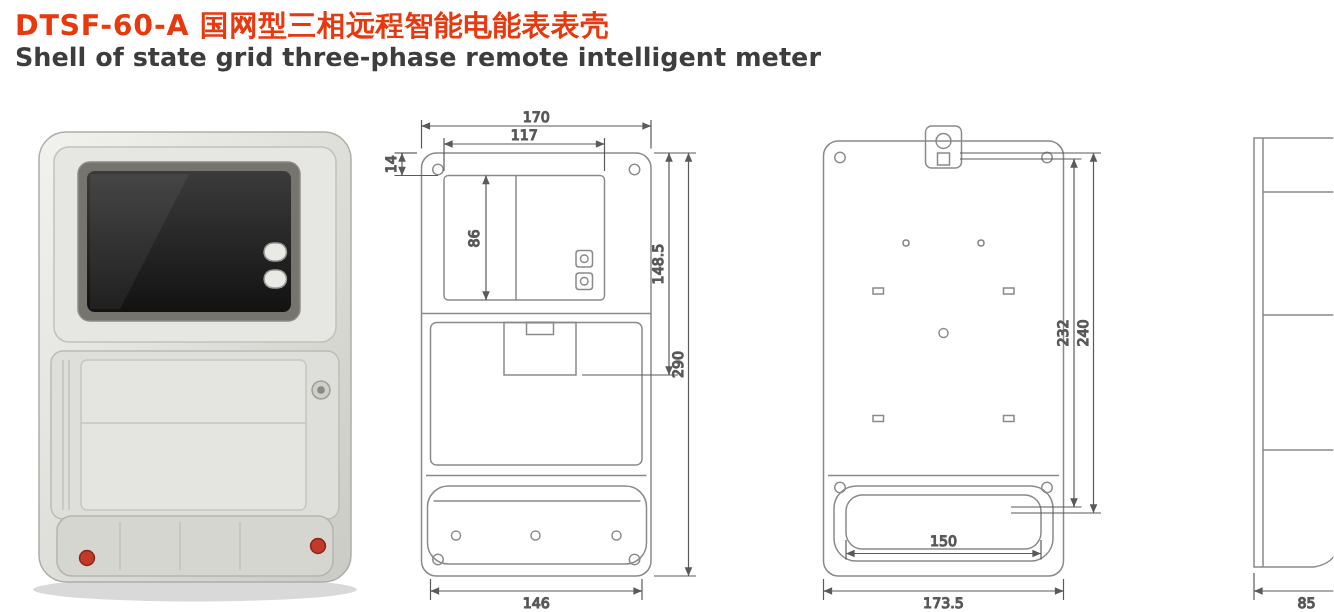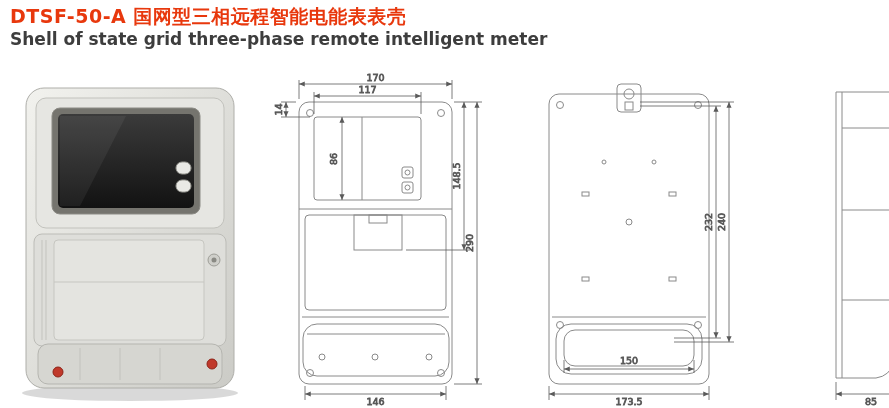--- a/index.html
+++ b/index.html
@@ -21,21 +21,21 @@
 <div class="page">
 
   <svg width="0" height="0" style="position:absolute" aria-hidden="true">
     <defs>
       <marker id="arr" viewBox="0 0 10 10" refX="9.5" refY="5" markerWidth="8" markerHeight="8" orient="auto-start-reverse" markerUnits="strokeWidth">
         <path d="M0.5,1 L9.5,5 L0.5,9 Z" fill="#5a5a5a"></path>
       </marker>
     </defs>
   </svg>
 
-  <div class="title-cn">DTSF-50-A 国网型三相远程智能电能表表壳</div>
+  <div class="title-cn">DTSF-60-A 国网型三相远程智能电能表表壳</div>
   <div class="title-en">Shell of state grid three-phase remote intelligent meter</div>
 
   <div class="panel" style="left:8px;top:82px;width:245px;height:322px;">
     <svg width="245" height="322" viewBox="0 0 245 322">
       <defs>
         <linearGradient id="bodyGrad" x1="0" y1="0" x2="1" y2="1">
           <stop offset="0" stop-color="#f2f2ee"></stop>
             <stop offset="1" stop-color="#cbcbc6"></stop>
         </linearGradient>
         <linearGradient id="winGrad" x1="0" y1="0" x2="0" y2="1">
@@ -60,21 +60,21 @@
       <circle cx="206" cy="178" r="2.5" fill="#8a8a84"></circle>
       <rect x="30" y="262" width="184" height="40" rx="10" fill="#d6d6d1" stroke="#b5b5b0"></rect>
       <line x1="72" y1="266" x2="72" y2="298" stroke="#c2c2bd"></line>
       <line x1="112" y1="266" x2="112" y2="298" stroke="#c2c2bd"></line>
       <line x1="152" y1="266" x2="152" y2="298" stroke="#c2c2bd"></line>
       <circle cx="50" cy="290" r="5" fill="#c0392b" stroke="#8e2418"></circle>
       <circle cx="204" cy="282" r="5" fill="#c0392b" stroke="#8e2418"></circle>
     </svg>
   </div>
 
-  <div class="panel" style="left:274px;top:72px;width:212px;height:336px;">
+  <div class="panel" style="left:256px;top:72px;width:212px;height:336px;">
     <svg width="212" height="336" viewBox="0 0 212 336">
       <g class="outline">
         <rect x="25" y="30" width="153" height="282" rx="10"></rect>
         <circle cx="36" cy="41" r="3.5"></circle>
           <circle cx="167" cy="41" r="3.5"></circle>
         <circle cx="36" cy="301" r="3.5"></circle>
           <circle cx="167" cy="301" r="3.5"></circle>
         <rect x="40" y="45" width="107" height="83" rx="3"></rect>
         <line x1="88" y1="45" x2="88" y2="128"></line>
         <rect x="128" y="95" width="11" height="11" rx="2"></rect>

